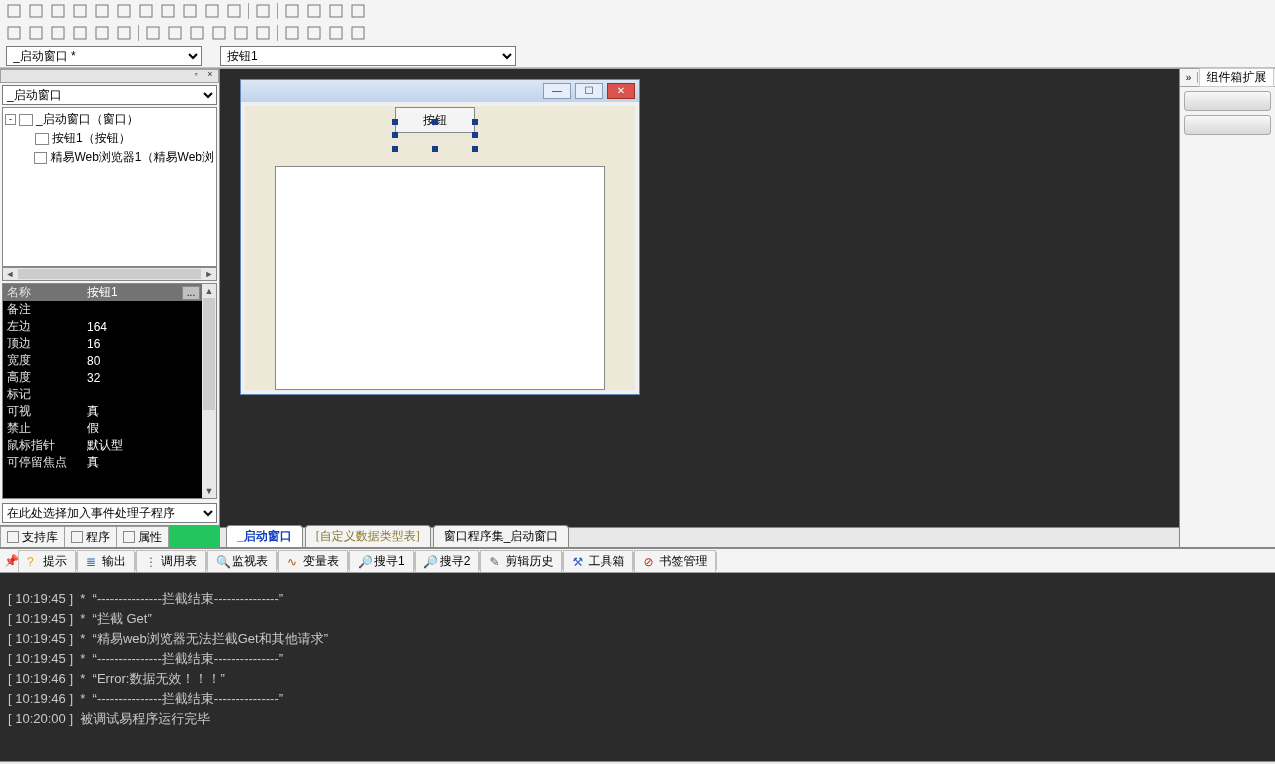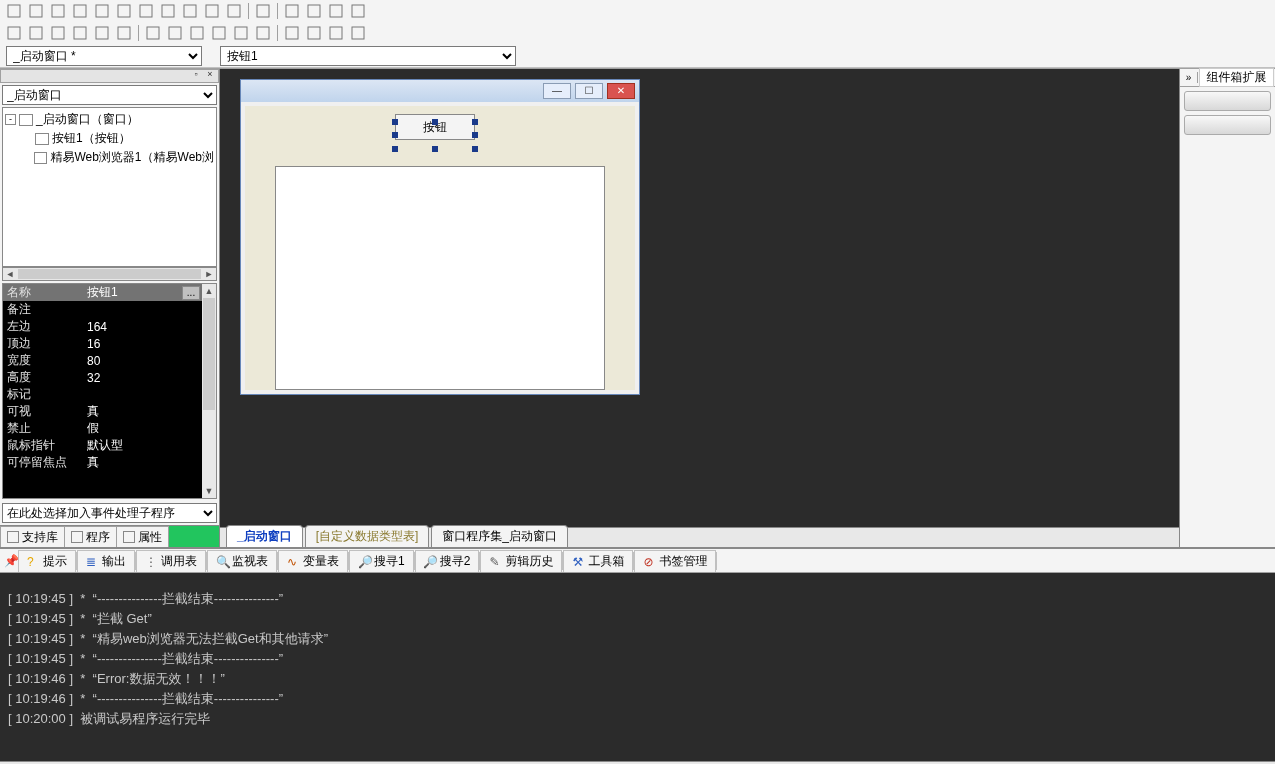--- a/index.html
+++ b/index.html
@@ -62,29 +62,29 @@
   .designer { flex:1; position:relative; overflow:hidden;}
   .form-window { position:absolute; left:20px; top:10px; width:400px; height:316px; background:#f0f0f0; border:1px solid #6787b8;}
   .form-title { height:22px; background:linear-gradient(#dce6f4,#c0d4ec); display:flex; align-items:center; justify-content:flex-end; padding:0 4px; gap:4px;}
   .win-btn { width:28px; height:16px; border:1px solid #8a9cb4; background:#e6eefb; font-size:10px; line-height:14px; text-align:center; color:#333; cursor:pointer;}
   .win-btn.close { background:#d9534f; color:#fff; border-color:#a03020;}
   .form-body { position:absolute; left:4px; right:4px; top:26px; bottom:4px;
     background-color:#ece9d8;
     background-image: radial-gradient(#888 0.6px, transparent 0.6px);
     background-size:6px 6px;
   }
-  .design-button { position:absolute; left:150px; top:8px; width:80px; height:26px; background:#f4f4f4; border:1px solid #888; text-align:center; line-height:24px; font-size:12px;}
+  .design-button { position:absolute; left:150px; top:1px; width:80px; height:26px; background:#f4f4f4; border:1px solid #888; text-align:center; line-height:24px; font-size:12px;}
   .sel-handle { position:absolute; width:6px; height:6px; background:#1a3a8a; }
   .white-panel { position:absolute; left:30px; top:60px; width:330px; height:224px; background:#fff; border:1px solid #888;}
   
   
   .center-tabs { height:20px; background:#e8e8e8; border-top:1px solid #888; display:flex; align-items:flex-end; padding-left:6px; gap:0;}
   .ctab { padding:2px 10px; border:1px solid #888; border-bottom:none; background:#f4f4f4; font-size:12px; border-radius:4px 4px 0 0; margin-right:2px; cursor:pointer;}
   .ctab.active { background:#fff; color:#1040c0; font-weight:bold;}
-  .ctab.dim { color:#8a7a30; }
+  .ctab.dim { color:#8a7a30;font-family:Liberation Serif, serif; }
   
   
   .right-col { width:96px; background:#f4f4f4; border-left:1px solid #888; display:flex; flex-direction:column;}
   .right-header { height:18px; display:flex; align-items:center; border-bottom:1px solid #a0a0a0;}
   .right-header .expand { width:18px; text-align:center; font-size:10px; cursor:pointer; border-right:1px solid #a0a0a0;}
   .right-header .lbl { flex:1; text-align:center; font-size:12px; background:#fff; border:1px solid #ccc; margin:1px; padding:0 2px;}
   .right-body { flex:1; padding:4px;}
   .tb-slot { height:20px; background:linear-gradient(#f8f8f8,#d8d8d8); border:1px solid #aaa; border-radius:3px; margin-bottom:4px;}
   
   

